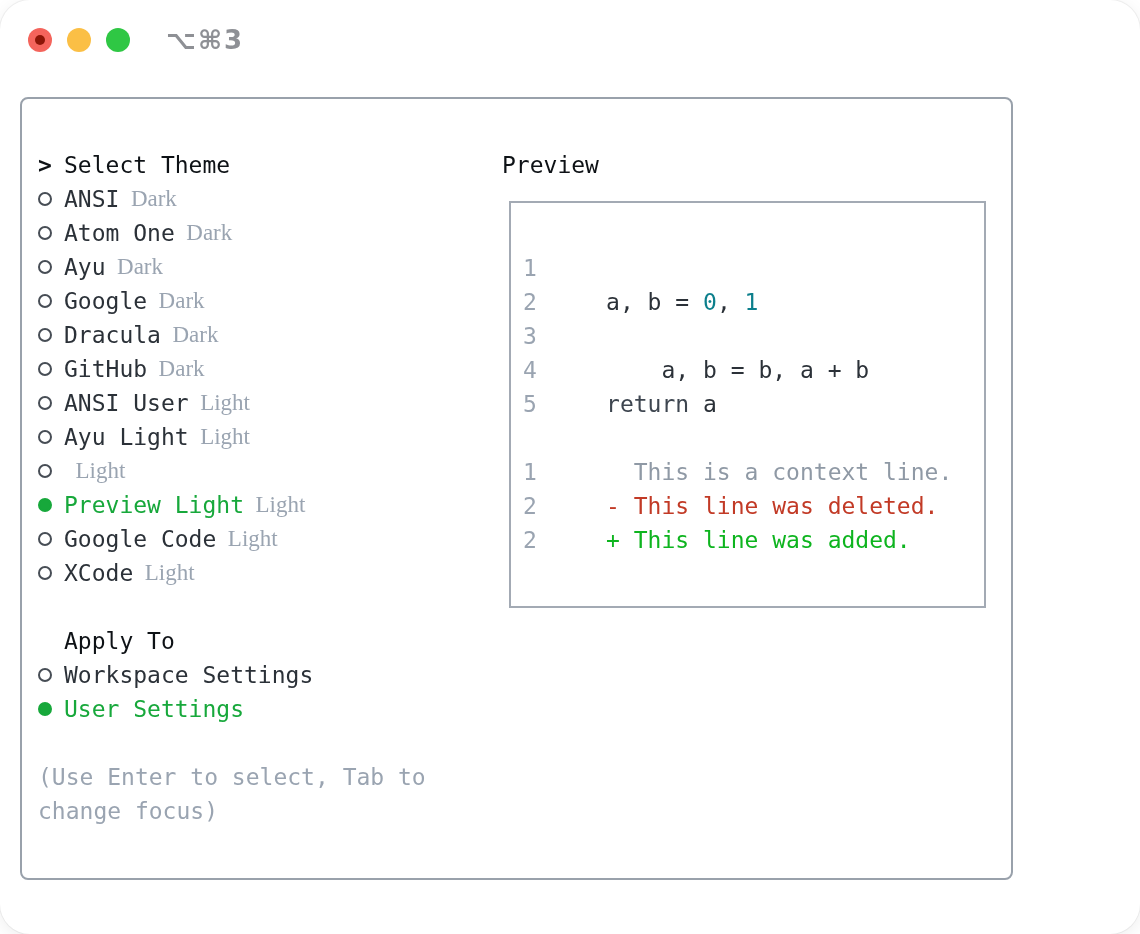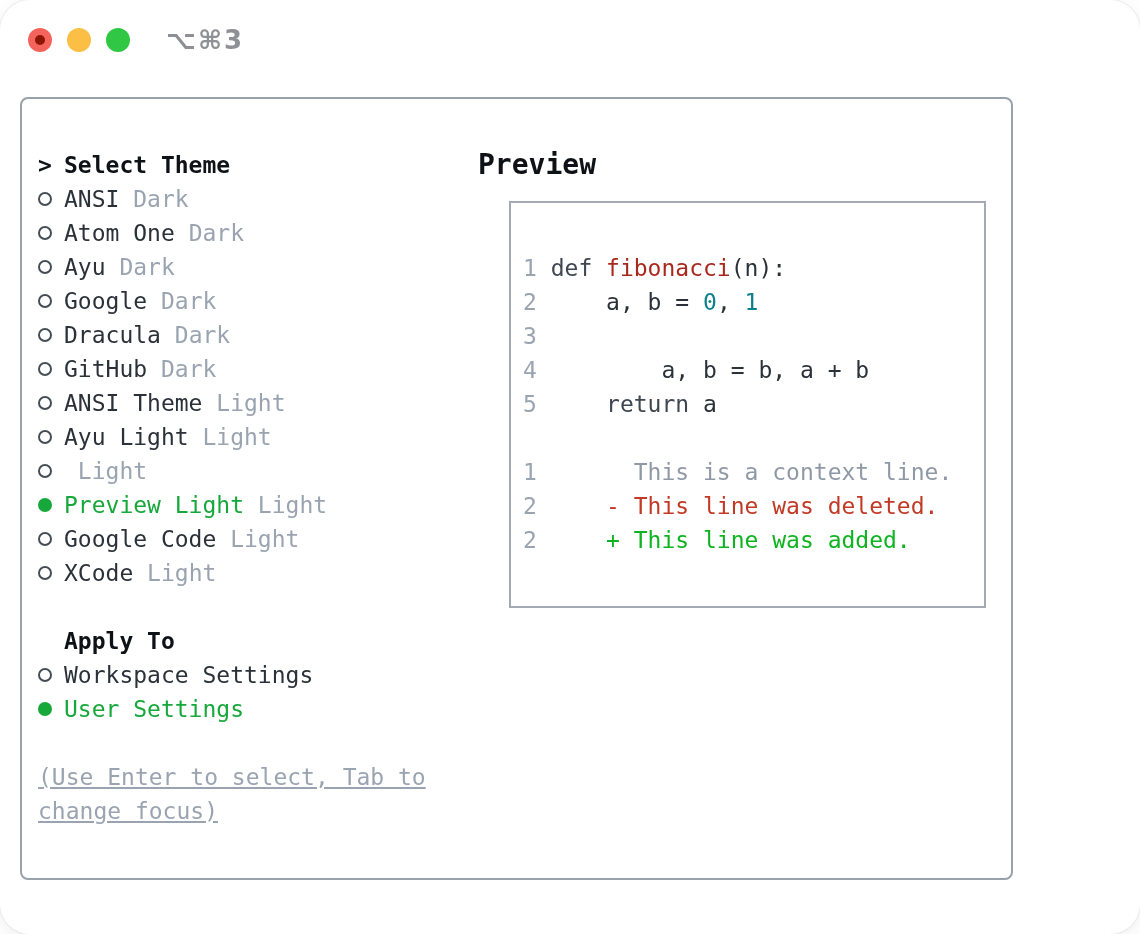--- a/index.html
+++ b/index.html
@@ -26,27 +26,27 @@
     font-size:26px;font-weight:600;color:var(--titlebar-text);letter-spacing:2px;}
   .panel{position:absolute;left:20px;top:97px;width:993px;height:783px;
     border:2px solid var(--panel-border);border-radius:8px;background:#fff;}
   .left-col{position:absolute;left:16px;top:49px;width:432px;
     font-size:23px;line-height:34px;color:var(--text-dark);}
   .row{display:flex;align-items:center;height:34px;white-space:pre;}
   .marker{width:26px;flex:none;display:flex;align-items:center;}
   .prompt{font-weight:bold;color:var(--heading-black);}
   .radio{width:14px;height:14px;border:2px solid #474d55;border-radius:50%;}
   .radio.on{background:var(--accent-green);border-color:var(--accent-green);}
-  .h-bold{font-weight:bold;color:var(--heading-black);text-align:right;}
-  .variant{color:var(--muted);margin-left:1ch;}
+  .h-bold{font-weight:normal;color:var(--heading-black);text-align:right;}
+  .variant{color:var(--muted);margin-left:1ch;font-family:Liberation Serif, serif;}
   .sel{color:var(--accent-green);}
   .spacer{height:34px;}
-  .hint{color:var(--muted);white-space:normal;text-decoration:underline;}
-  .right-heading{position:absolute;left:456px;top:49px;font-size:28px;line-height:34px;
-    font-weight:bold;color:var(--heading-black);}
+  .hint{color:var(--muted);white-space:normal;}
+  .right-heading{position:absolute;left:480px;top:49px;font-size:23px;line-height:34px;
+    font-weight:normal;color:var(--heading-black);}
   .preview-box{position:absolute;left:487px;top:102px;width:477px;height:407px;
     border:2px solid var(--box-border);background:#fff;
     padding:48px 12px 0 12px;font-size:23px;line-height:34px;}
   .cline{display:flex;height:34px;}
   .ln{width:1ch;margin-right:1ch;flex:none;color:var(--muted);text-align:right;}
   .codetext{white-space:pre;color:var(--code-plain);}
   .tok-keyword{color:var(--code-keyword);}
   .tok-plain{color:var(--code-plain);}
   .tok-function{color:var(--code-function);}
   .tok-number{color:var(--code-number);}
@@ -77,21 +77,21 @@
         <span class="h-bold">Select Theme</span>
       </div>
 
       <div id="theme-list">
           <div class="row"><span class="marker"><span class="radio"></span></span><span class="">ANSI</span><span class="variant">Dark</span></div>
           <div class="row"><span class="marker"><span class="radio"></span></span><span class="">Atom One</span><span class="variant">Dark</span></div>
           <div class="row"><span class="marker"><span class="radio"></span></span><span class="">Ayu</span><span class="variant">Dark</span></div>
           <div class="row"><span class="marker"><span class="radio"></span></span><span class="">Google</span><span class="variant">Dark</span></div>
           <div class="row"><span class="marker"><span class="radio"></span></span><span class="">Dracula</span><span class="variant">Dark</span></div>
           <div class="row"><span class="marker"><span class="radio"></span></span><span class="">GitHub</span><span class="variant">Dark</span></div>
-          <div class="row"><span class="marker"><span class="radio"></span></span><span class="">ANSI Theme</span><span class="variant">Light</span></div>
+          <div class="row"><span class="marker"><span class="radio"></span></span><span class="">ANSI User</span><span class="variant">Light</span></div>
           <div class="row"><span class="marker"><span class="radio"></span></span><span class="">Ayu Light</span><span class="variant">Light</span></div>
           <div class="row"><span class="marker"><span class="radio"></span></span><span class="variant">Light</span></div>
           <div class="row"><span class="marker"><span class="radio on"></span></span><span class="sel">Preview Light</span><span class="variant">Light</span></div>
           <div class="row"><span class="marker"><span class="radio"></span></span><span class="">Google Code</span><span class="variant">Light</span></div>
           <div class="row"><span class="marker"><span class="radio"></span></span><span class="">XCode</span><span class="variant">Light</span></div>
         </div>
 
       <div class="spacer"></div>
 
       <div class="row">
@@ -108,21 +108,20 @@
 
       <div class="hint">(Use Enter to select, Tab to change focus)</div>
     </div>
 
     <div class="right-heading">Preview</div>
 
     <div class="preview-box">
       <div id="preview-code">
           <div class="cline">
             <span class="ln">1</span>
-            <span class="codetext"><span class="tok-keyword">def </span><span class="tok-function">fibonacci</span><span class="tok-plain">(n):</span></span>
           </div>
           <div class="cline">
             <span class="ln">2</span>
             <span class="codetext"><span class="tok-plain">    a, b = </span><span class="tok-number">0</span><span class="tok-plain">, </span><span class="tok-number">1</span></span>
           </div>
           <div class="cline">
             <span class="ln">3</span>
           </div>
           <div class="cline">
             <span class="ln">4</span>

